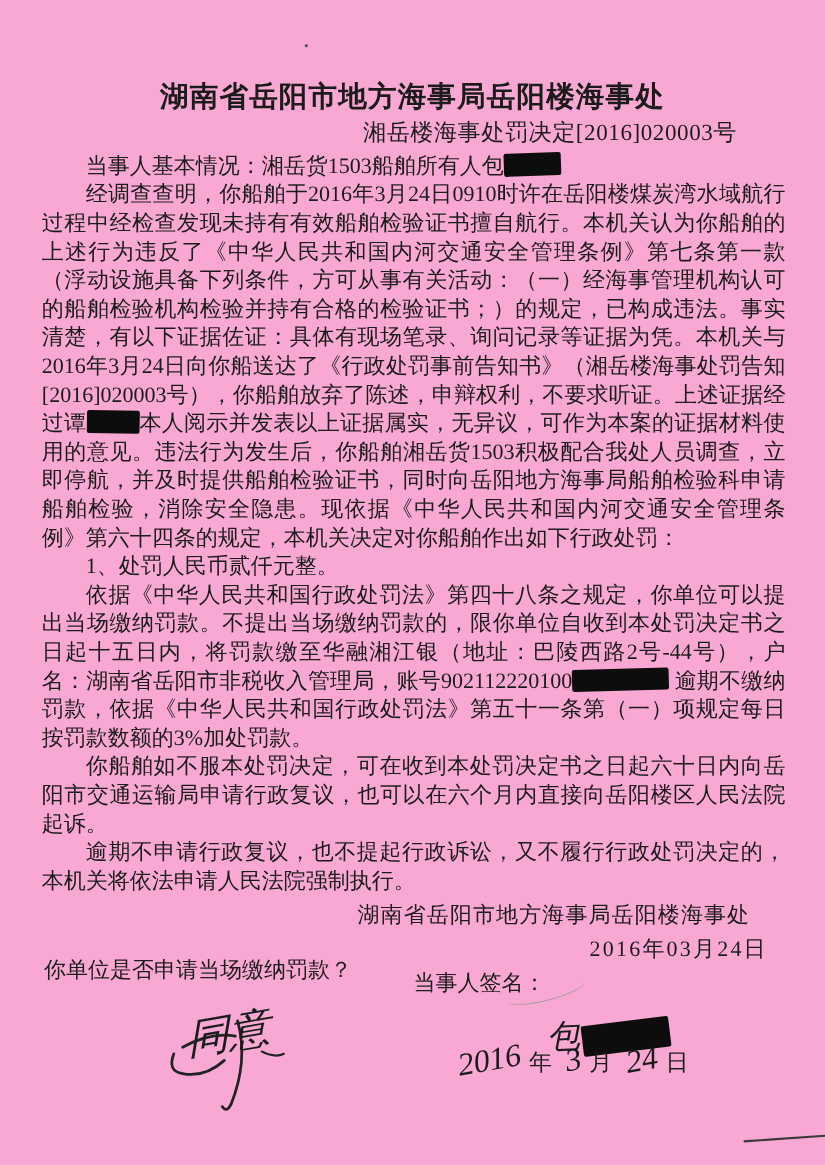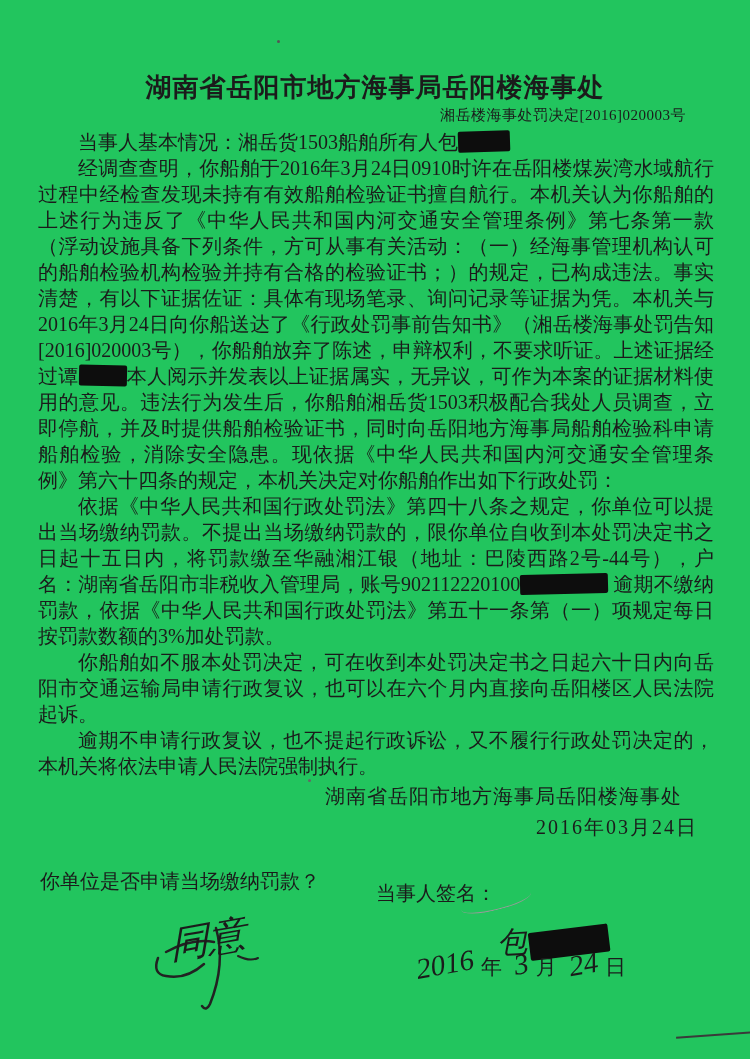--- a/index.html
+++ b/index.html
@@ -1,32 +1,32 @@
 <!DOCTYPE html>
 <html lang="zh"><head>
 <meta charset="utf-8">
 <style>
   html,body{margin:0;padding:0;background:#e8e8e8;}
   .page{
     position:relative;width:750px;height:1059px;margin:0 auto;
-    background:#22c55e;color:#1b1b1b;overflow:hidden;
+    background:#f9a8d4;color:#1b1b1b;overflow:hidden;
     font-family:"Liberation Serif","DejaVu Serif",serif;
   }
   .title{
     margin:0;padding:70px 0 0 0;text-align:center;
     font-family:"Liberation Sans","DejaVu Sans",sans-serif;
     font-size:26px;font-weight:bold;letter-spacing:1px;
   }
   .subtitle{
     margin:14px 0 0 0;text-align:center;font-weight:normal;
     font-size:23px;letter-spacing:6px;
   }
   .docnum{
-    margin-top:1px;text-align:right;padding-right:64px;
-    font-size:15px;letter-spacing:.5px;
+    margin-top:1px;text-align:right;padding-right:80px;
+    font-size:21px;letter-spacing:.5px;
   }
   .bodytext{
     margin-top:4px;padding:0 36px 0 38px;
     font-size:20px;line-height:26px;text-align:justify;
   }
   .bodytext p{margin:0;text-indent:2em;}
   .redact{
     display:inline-block;background:#0d0d0d;border-radius:2px;
     vertical-align:-3px;
   }
@@ -71,20 +71,21 @@
 <div class="page">
 
   <div class="speck s1"></div>
 
   <h1 class="title">湖南省岳阳市地方海事局岳阳楼海事处</h1>
   <div class="docnum">湘岳楼海事处罚决定[2016]020003号</div>
 
   <div class="bodytext">
     <p><span>当事人基本情况：湘岳货1503船舶所有人包</span><span class="redact r1"></span></p>
     <p><span>经调查查明，你船舶于2016年3月24日0910时许在岳阳楼煤炭湾水域航行过程中经检查发现未持有有效船舶检验证书擅自航行。本机关认为你船舶的上述行为违反了《中华人民共和国内河交通安全管理条例》第七条第一款（浮动设施具备下列条件，方可从事有关活动：（一）经海事管理机构认可的船舶检验机构检验并持有合格的检验证书；）的规定，已构成违法。事实清楚，有以下证据佐证：具体有现场笔录、询问记录等证据为凭。本机关与2016年3月24日向你船送达了《行政处罚事前告知书》（湘岳楼海事处罚告知[2016]020003号），你船舶放弃了陈述，申辩权利，不要求听证。上述证据经过谭</span><span class="redact r2"></span><span>本人阅示并发表以上证据属实，无异议，可作为本案的证据材料使用的意见。违法行为发生后，你船舶湘岳货1503积极配合我处人员调查，立即停航，并及时提供船舶检验证书，同时向岳阳地方海事局船舶检验科申请船舶检验，消除安全隐患。现依据《中华人民共和国内河交通安全管理条例》第六十四条的规定，本机关决定对你船舶作出如下行政处罚：</span></p>
+    <p>1、处罚人民币贰仟元整。</p>
     <p><span>依据《中华人民共和国行政处罚法》第四十八条之规定，你单位可以提出当场缴纳罚款。不提出当场缴纳罚款的，限你单位自收到本处罚决定书之日起十五日内，将罚款缴至华融湘江银（地址：巴陵西路2号-44号），户名：湖南省岳阳市非税收入管理局，账号902112220100</span><span class="redact r3"></span><span>逾期不缴纳罚款，依据《中华人民共和国行政处罚法》第五十一条第（一）项规定每日按罚款数额的3%加处罚款。</span></p>
     <p>你船舶如不服本处罚决定，可在收到本处罚决定书之日起六十日内向岳阳市交通运输局申请行政复议，也可以在六个月内直接向岳阳楼区人民法院起诉。</p>
     <p>逾期不申请行政复议，也不提起行政诉讼，又不履行行政处罚决定的，本机关将依法申请人民法院强制执行。</p>
   </div>
 
   <div class="signoff">
     <div class="org">湖南省岳阳市地方海事局岳阳楼海事处</div>
     <div class="date">2016年03月24日</div>
   </div>
 

